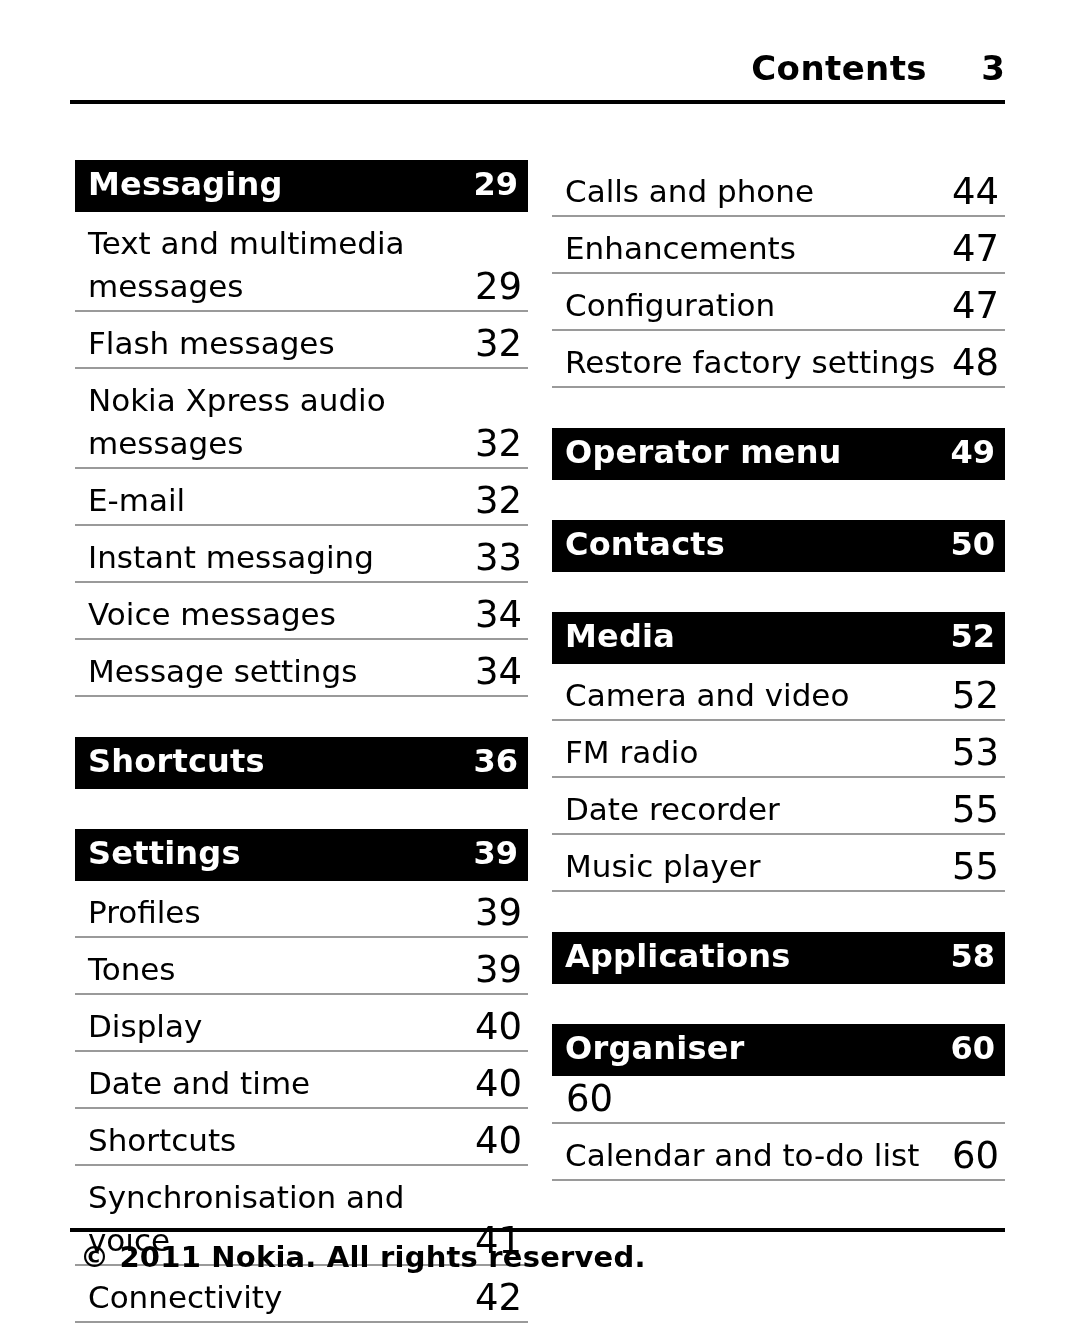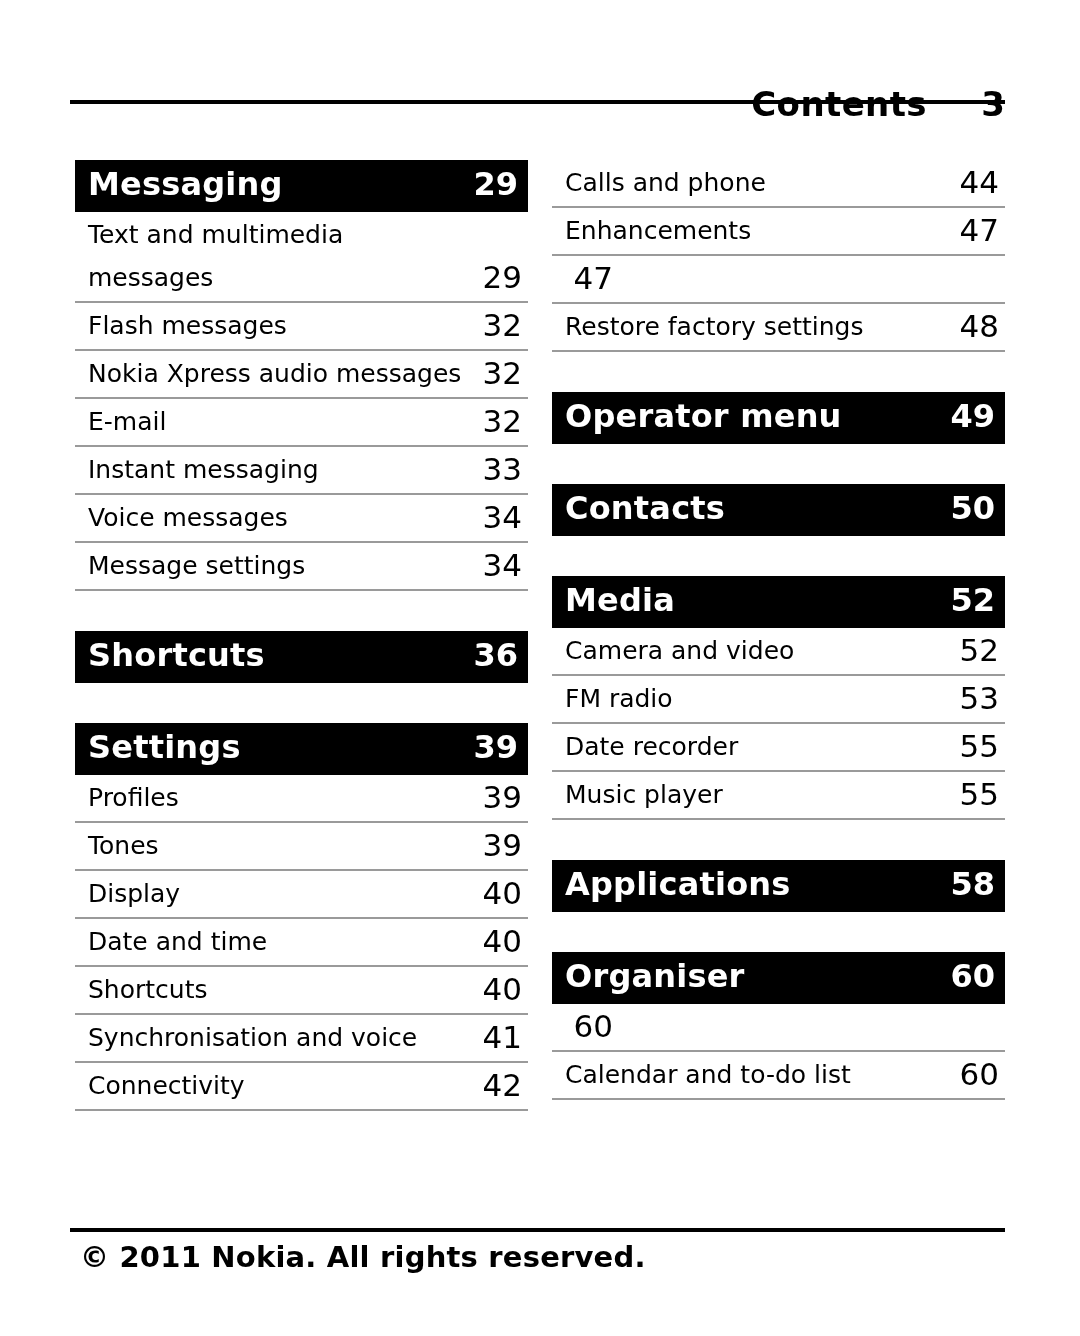--- a/index.html
+++ b/index.html
@@ -26,21 +26,20 @@
 
   
   .header {
     position: absolute;
     left: 70px;
     top: 48px;
     width: 935px;
     display: flex;
     align-items: baseline;
     justify-content: flex-end;
-    margin-top: 36px;
   }
   .header-title {
     font-size: 34px;
     font-weight: bold;
     letter-spacing: 0.4px;
   }
   .header-pageno {
     font-size: 34px;
     font-weight: bold;
     width: 78px;
@@ -105,27 +104,28 @@
   
   .entry {
     display: flex;
     align-items: flex-end;
     border-bottom: 2px solid #9a9a9a;
     padding: 1px 6px 2px 13px;
     box-sizing: border-box;
     min-height: 44px;
   }
   .entry-label {
-    font-size: 25px;
+    font-size: 31px;
     line-height: 43px;
     flex: 1 1 auto;
     padding-right: 10px;
+    margin-top: 9px;
   }
   .entry-page {
-    font-size: 31px;
+    font-size: 37px;
     line-height: 43px;
     flex: 0 0 auto;
     text-align: right;
     min-width: 48px;
     align-self: flex-end;
   }
 
   
   .footer-rule {
     position: absolute;
@@ -236,20 +236,21 @@
         <div class="toc-group">
           <div class="entry">
             <span class="entry-label">Calls and phone</span>
             <span class="entry-page">44</span>
           </div>
           <div class="entry">
             <span class="entry-label">Enhancements</span>
             <span class="entry-page">47</span>
           </div>
           <div class="entry">
+            <span class="entry-label">Configuration</span>
             <span class="entry-page">47</span>
           </div>
           <div class="entry">
             <span class="entry-label">Restore factory settings</span>
             <span class="entry-page">48</span>
           </div>
         </div>
         <div class="toc-group">
           <div class="chapter">
             <span class="chapter-label">Operator menu</span>

